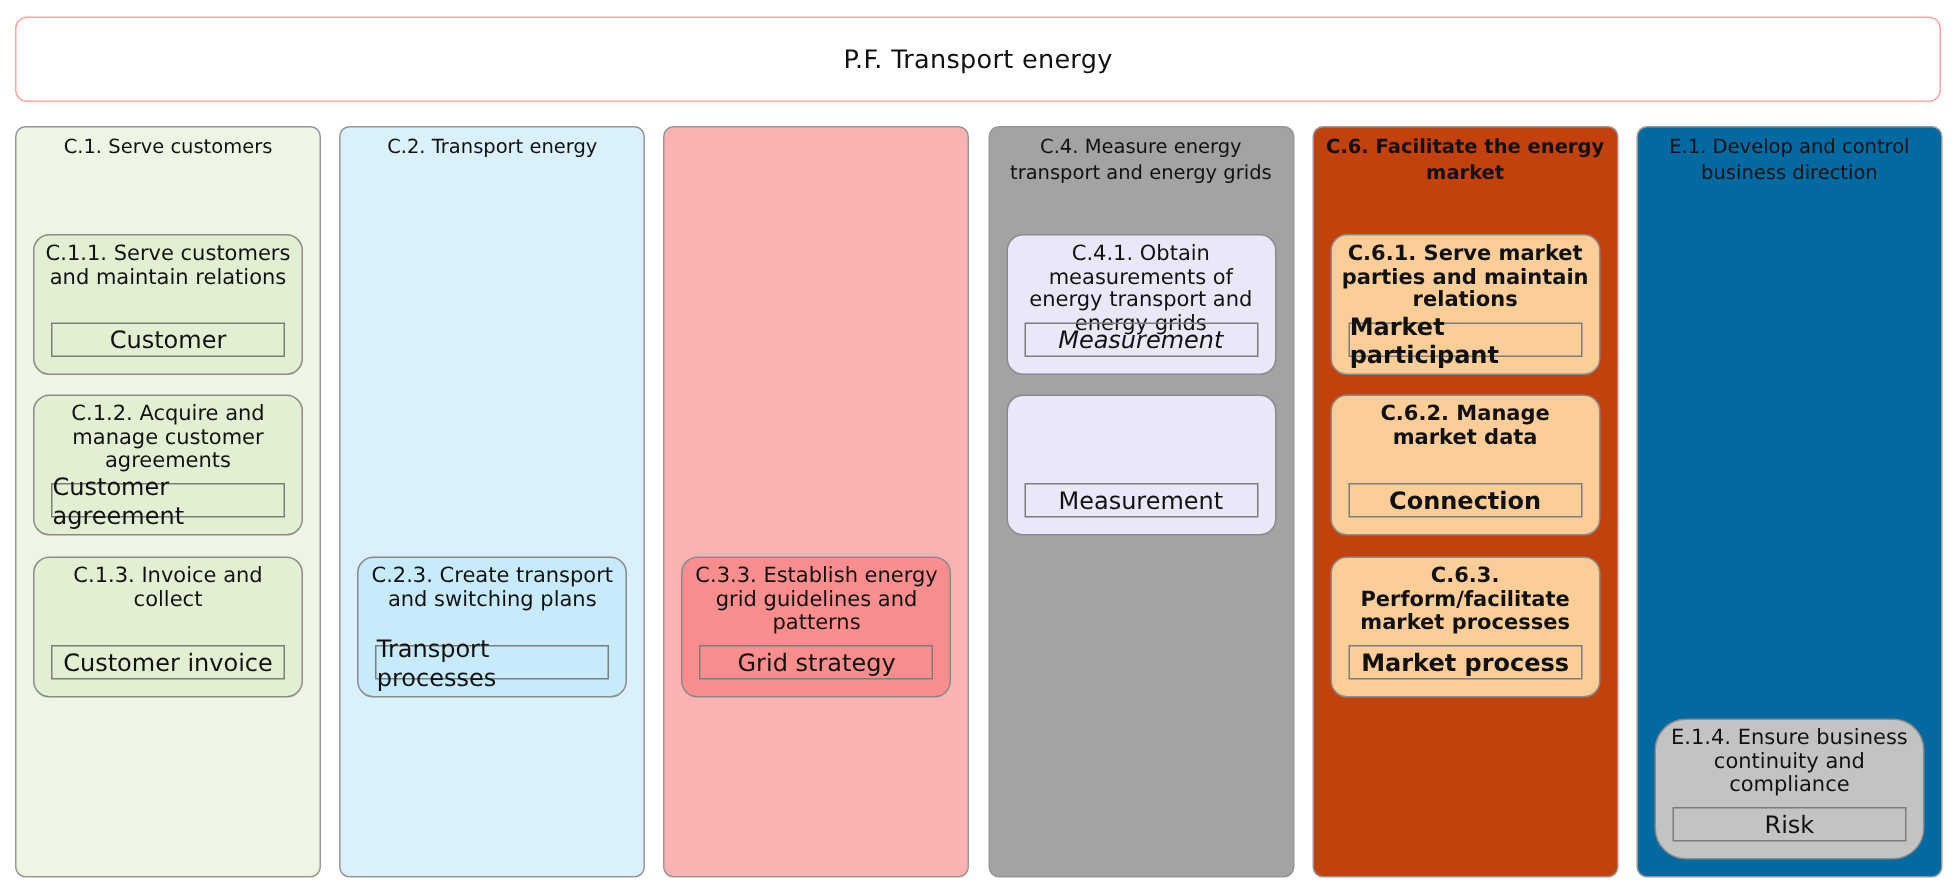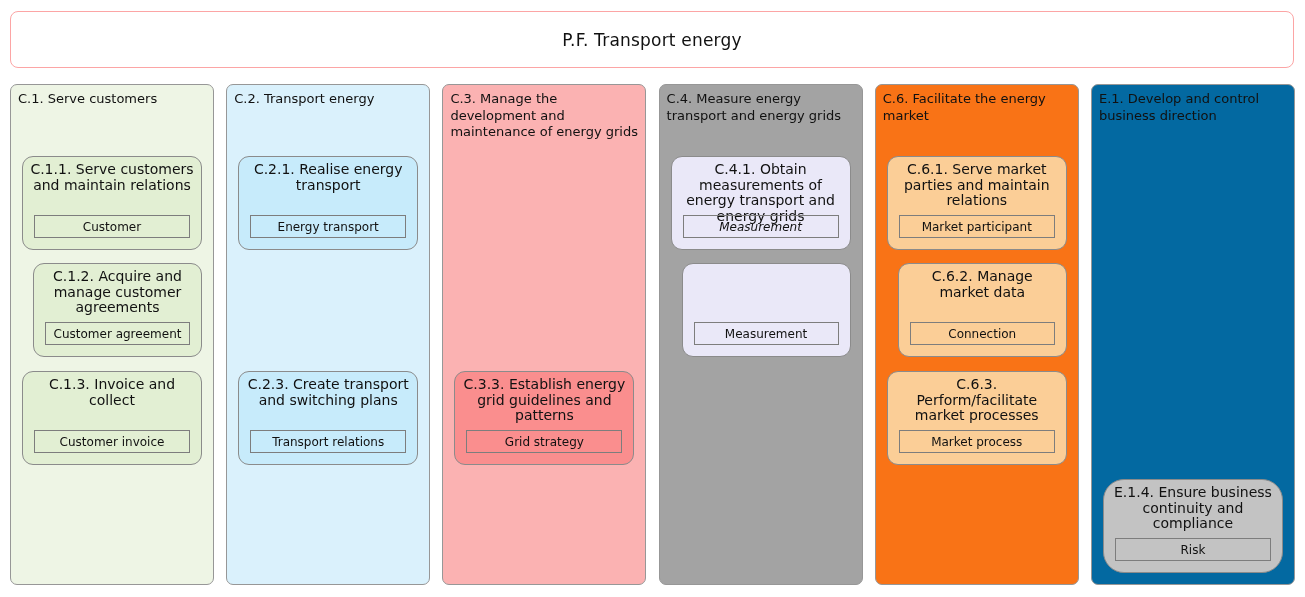--- a/index.html
+++ b/index.html
@@ -16,54 +16,54 @@
 
   .columns {
     position:absolute; left:10px; top:84px; width:1285px; height:501px;
     display:flex; justify-content:space-between;
   }
   .column {
     position:relative; width:204px; height:501px;
     border:1px solid #979797; border-radius:7px;
   }
   .column-label {
-    padding:6px 7px 0; 
+    padding:6px 7px 0; text-align:center;
     font-size:13px; line-height:16.5px;
   }
 
   .cap {
     position:absolute; left:11px; right:11px; height:94px;
     border:1px solid #8b8b8b; border-radius:11px;
   }
   .row1 { top:71px; }
-  .row2 { top:178px;margin-left:11px; }
+  .row2 { top:178px; }
   .row3 { top:286px; }
   .row4 { top:394px;border-radius:21px; }
   .cap-label {
     padding:5px 6px 0; text-align:center;
     font-size:14px; line-height:15.5px;
   }
   .obj {
     position:absolute; left:11px; right:11px; bottom:11px; height:23px;
     border:1px solid #7d7d7d;
     display:flex; align-items:center; justify-content:center;
-    font-size:12px;
+    font-size:16px;
   }
   .italic { font-style:italic; }
 
   
   .c1 { background:#eef5e5; }
   .c1 .cap { background:#e2efd3; }
   .c2 { background:#daf1fc; }
   .c2 .cap { background:#c7ebfb; }
   .c3 { background:#fbb2b2; }
   .c3 .cap { background:#fa8e8e; }
   .c4 { background:#a3a3a3; }
   .c4 .cap { background:#eae8f8; }
-  .c6 { background:#f97316; }
+  .c6 { background:#c2410c;font-weight:bold; }
   .c6 .cap { background:#fbce97; }
   .e1 { background:#0369a1; }
   .e1 .cap { background:#c3c3c3; }
 </style>
 </head>
 <body>
 
 <div class="title-bar">
   <span>P.F. Transport energy</span>
 </div>
@@ -81,32 +81,27 @@
       <div class="obj">Customer agreement</div>
     </div>
     <div class="cap row3">
       <div class="cap-label">C.1.3. Invoice and collect</div>
       <div class="obj">Customer invoice</div>
     </div>
   </div>
 
   <div class="column c2">
     <div class="column-label">C.2. Transport energy</div>
-    <div class="cap row1">
-      <div class="cap-label">C.2.1. Realise energy transport</div>
-      <div class="obj">Energy transport</div>
-    </div>
     <div class="cap row3">
       <div class="cap-label">C.2.3. Create transport and switching plans</div>
-      <div class="obj">Transport relations</div>
+      <div class="obj">Transport processes</div>
     </div>
   </div>
 
   <div class="column c3">
-    <div class="column-label">C.3. Manage the development and maintenance of energy grids</div>
     <div class="cap row3">
       <div class="cap-label">C.3.3. Establish energy grid guidelines and patterns</div>
       <div class="obj">Grid strategy</div>
     </div>
   </div>
 
   <div class="column c4">
     <div class="column-label">C.4. Measure energy transport and energy grids</div>
     <div class="cap row1">
       <div class="cap-label">C.4.1. Obtain measurements of energy transport and energy grids</div>

